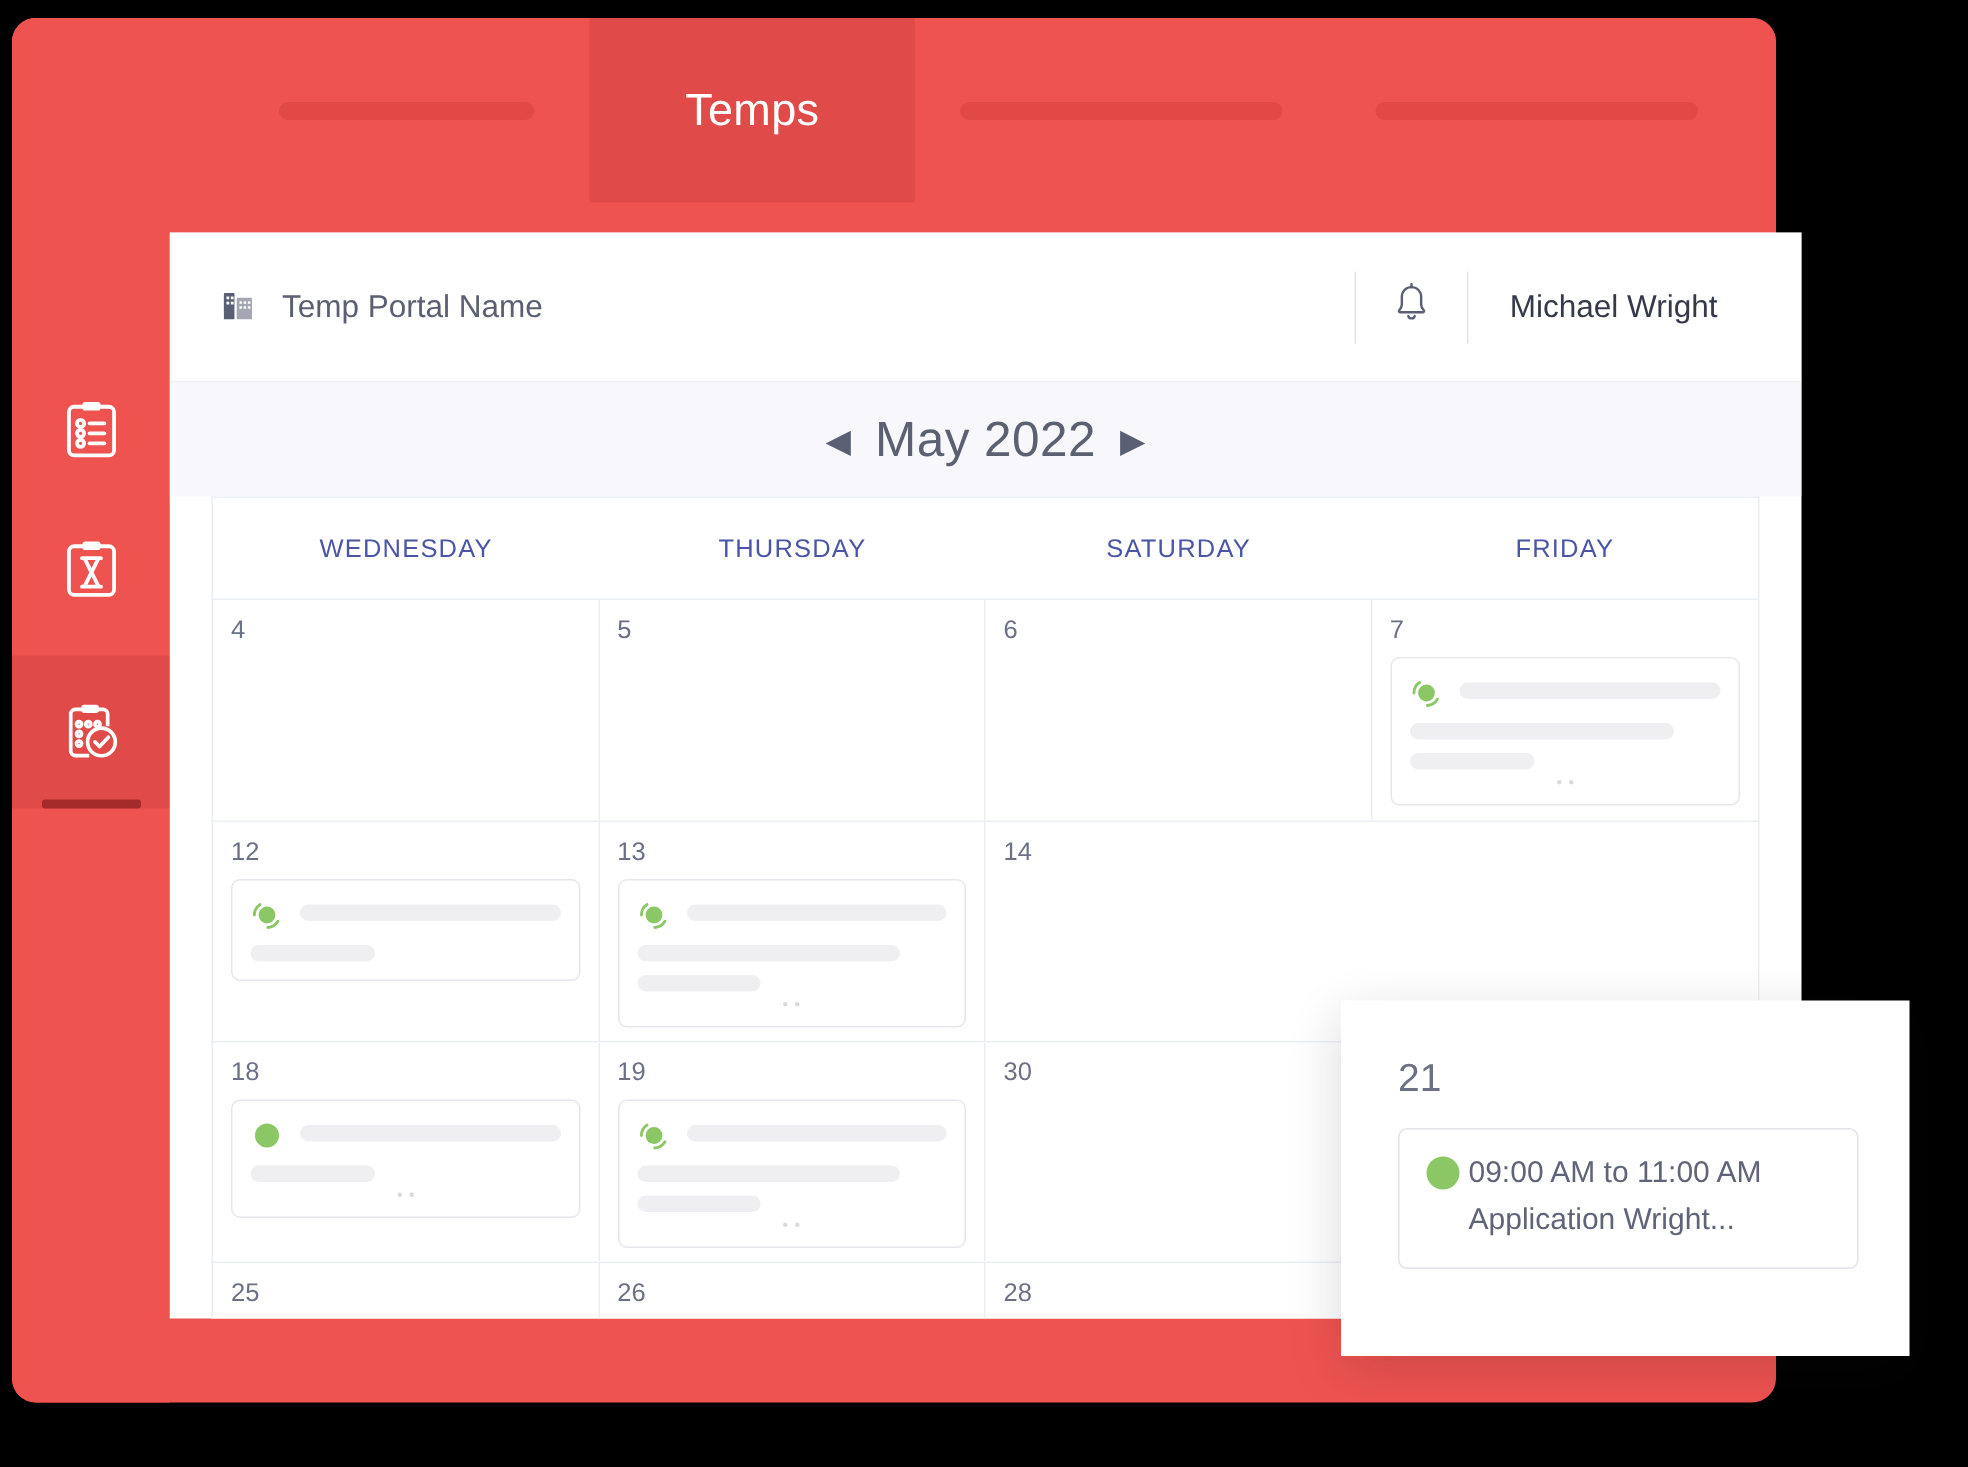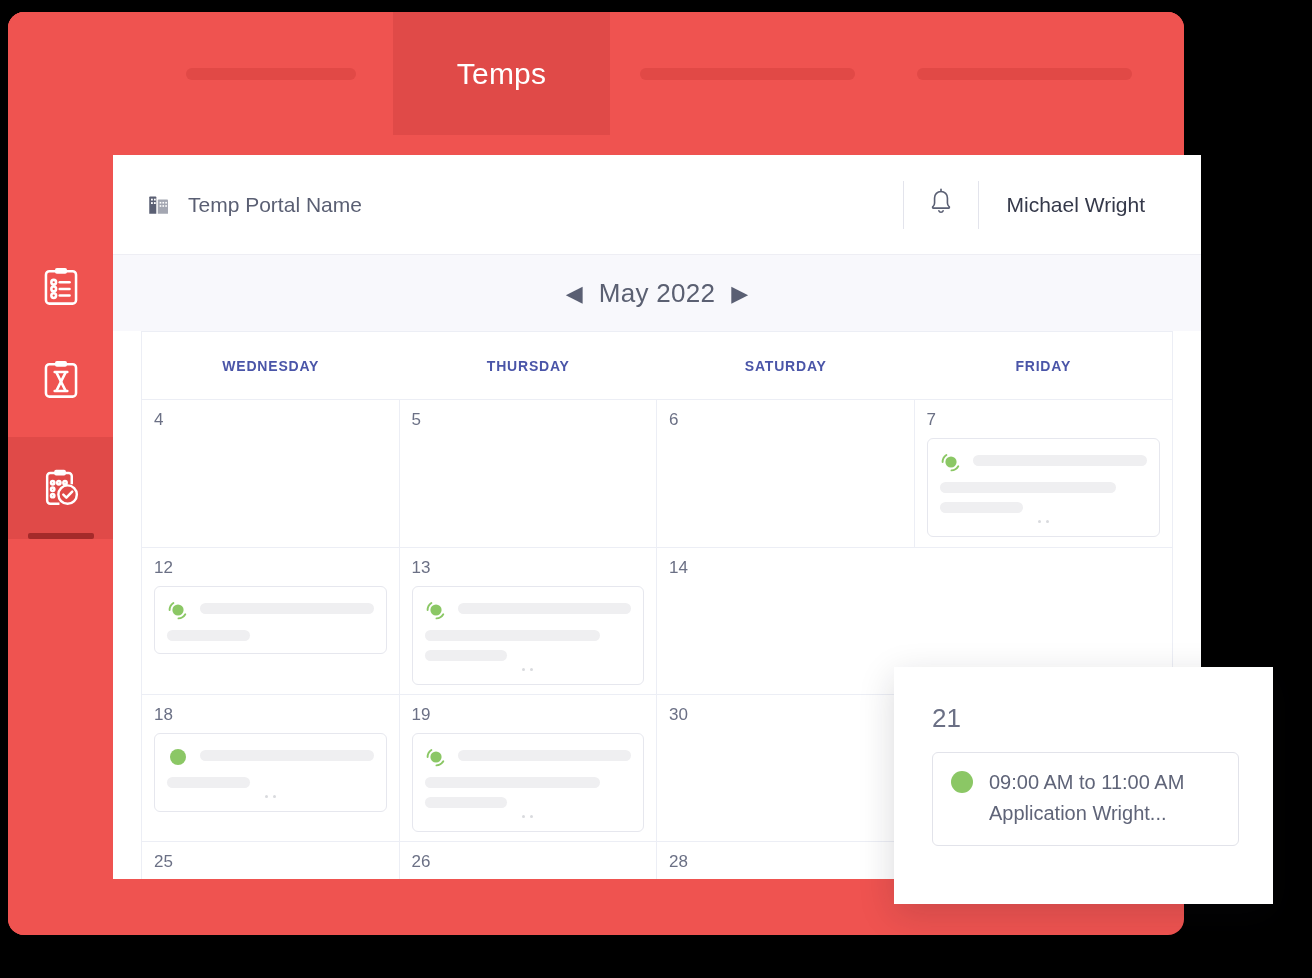--- a/index.html
+++ b/index.html
@@ -131,38 +131,38 @@
   #month-strip {
     height: 76px; background: #f8f8fc;
     display: flex; align-items: center; justify-content: center;
     gap: 16px;
   }
   #month-strip .arrow {
     font-size: 22px; color: #5a5f73; cursor: pointer; line-height: 1;
     margin-top: 2px;
   }
   #month-label {
-    font-size: 26px; color: #5b6072; font-weight: 400;
+    font-size: 33px; color: #5b6072; font-weight: 400;
     letter-spacing: 0.3px;
   }
 
   
   #calendar {
     margin: 0 28px;
     background: #ffffff;
     border: 1px solid #eceef5;
     border-bottom: none;
   }
   #dow-row {
     display: grid; grid-template-columns: repeat(4, 1fr);
     height: 68px; border-bottom: 1px solid #eceef5;
   }
   .dow {
     display: flex; align-items: center; justify-content: center;
-    font-size: 14px; font-weight: bold; color: #4a55a8;
+    font-size: 17px; font-weight: normal; color: #4a55a8;
     letter-spacing: 0.8px;
   }
   .week-row {
     display: grid; grid-template-columns: repeat(4, 1fr);
     height: 147px;
   }
   .week-row + .week-row { border-top: 1px solid #eceef5; }
   .day-cell {
     position: relative;
     border-right: 1px solid #eceef5;
@@ -223,21 +223,21 @@
     padding: 36px 34px 0 38px;
   }
   #popup-day {
     font-size: 26px; color: #6b7085; font-weight: 400;
   }
   #popup-card {
     margin-top: 18px;
     border: 1px solid #e2e3ea;
     border-radius: 6px;
     padding: 14px 16px 16px 18px;
-    display: flex; gap: 16px;
+    display: flex; gap: 6px;
     cursor: pointer;
   }
   #popup-card .pdot {
     width: 22px; height: 22px; border-radius: 50%;
     background: #8bc765; flex: 0 0 22px; margin-top: 4px;
   }
   #popup-card .ptext {
     font-size: 20px; color: #5f6478; line-height: 1.55;
   }
   #popup-card .ptitle { white-space: nowrap; }

